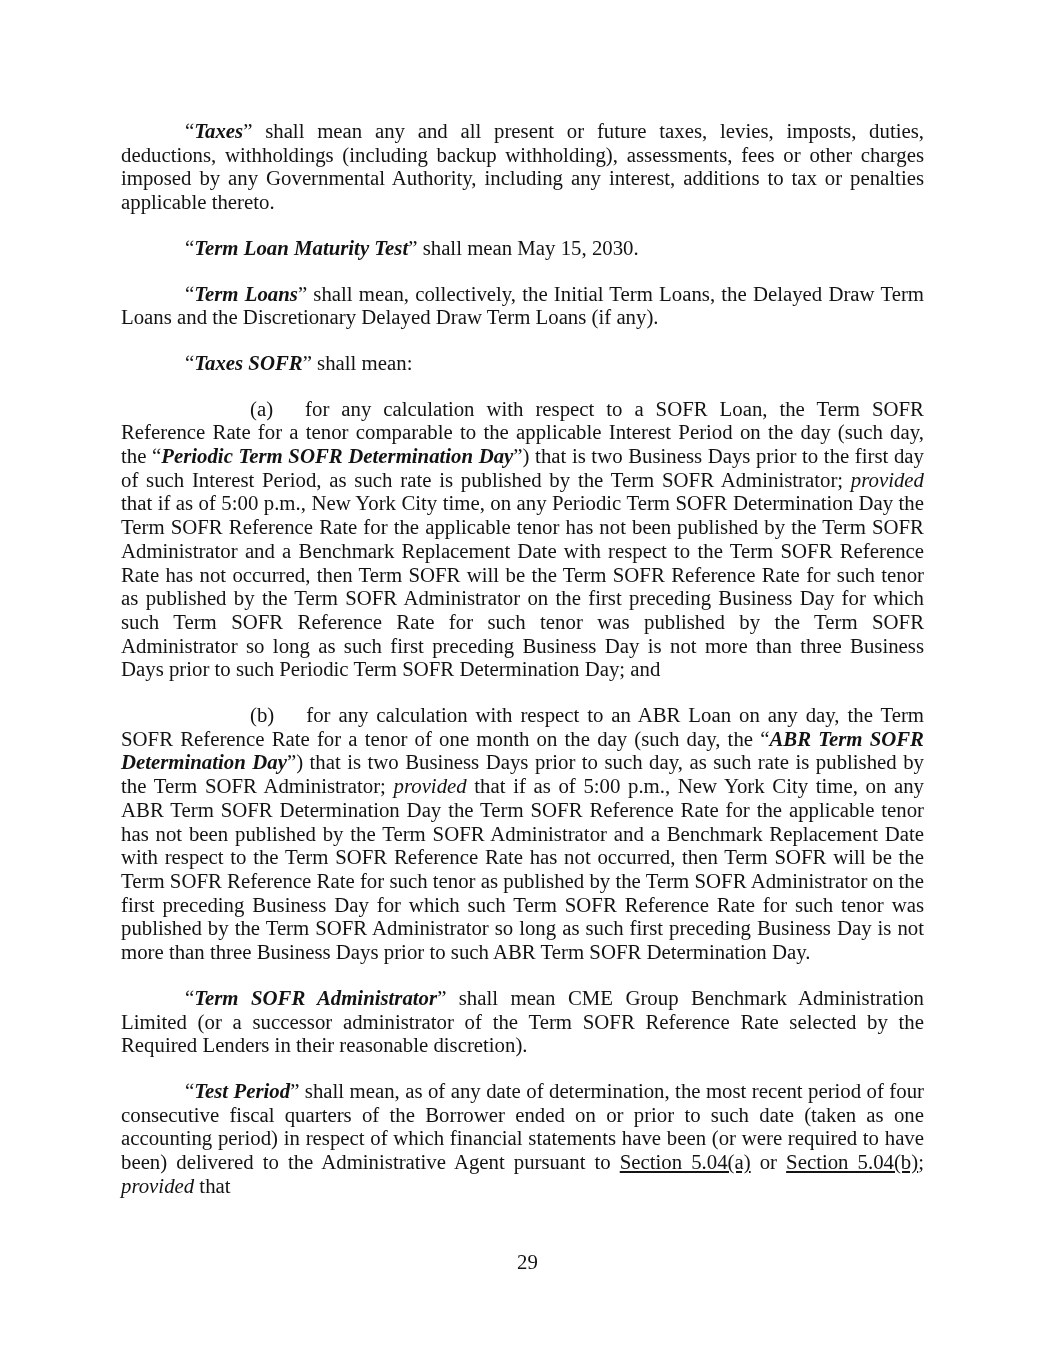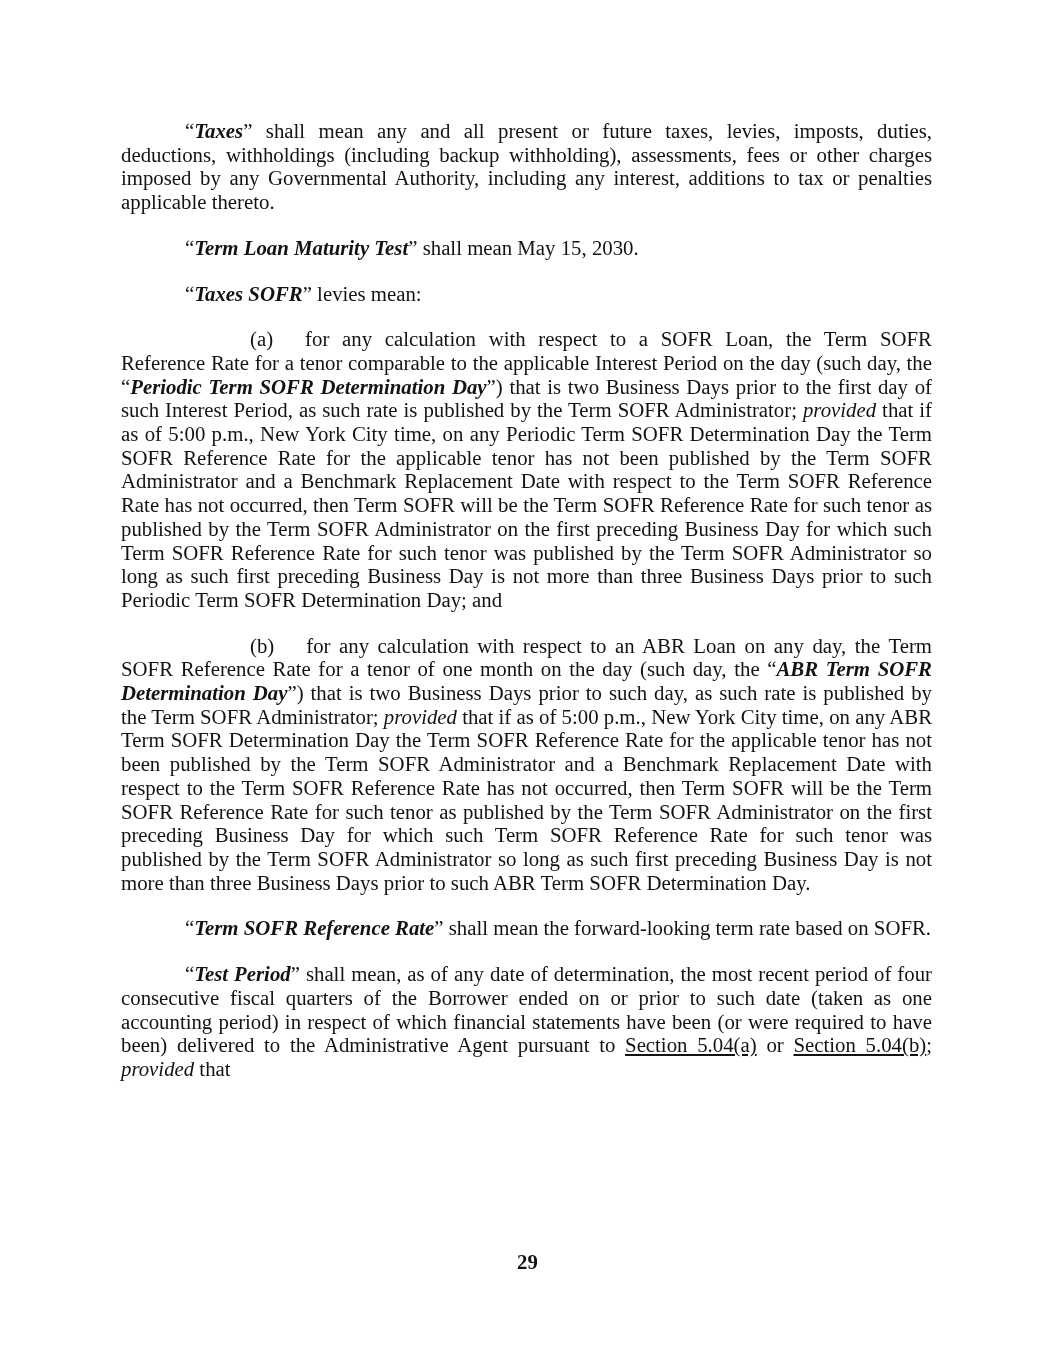--- a/index.html
+++ b/index.html
@@ -25,21 +25,21 @@
   .doc-body {
     position: absolute;
     top: 119px;
     left: 121px;
     width: 811px;
     font-size: 20.8px;
     line-height: 23.7px;
     text-align: justify;
   }
   .para {
-    margin: 0 0 22px 0;
+    margin: 0 8px 22px 0;
     text-indent: 64px;
     font-family: Liberation Serif, serif;
   }
   .p-sub {
     text-indent: 129px;
   }
   .tab {
     display: inline-block;
     width: 32px;
   }
@@ -47,32 +47,32 @@
   .i { font-style: italic; }
   .u { text-decoration: underline; }
   .page-footer {
     position: absolute;
     top: 1250px;
     left: 0;
     width: 1055px;
     text-align: center;
     font-size: 20.8px;
     line-height: 23.7px;
-    font-weight: bold;
   }
 </style>
 </head>
 <body style="background: rgb(255, 255, 255); color: rgb(19, 19, 19);">
 
 <div class="page">
   <div class="doc-body">
       <p class="para p-body"><span>“</span><span class="b i">Taxes</span><span>” shall mean any and all present or future taxes, levies, imposts, duties, deductions, withholdings (including backup withholding), assessments, fees or other charges imposed by any Governmental Authority, including any interest, additions to tax or penalties applicable thereto.</span></p>
       <p class="para p-body"><span>“</span><span class="b i">Term Loan Maturity Test</span><span>” shall mean May 15, 2030.</span></p>
-      <p class="para p-body"><span>“</span><span class="b i">Taxes SOFR</span><span>” levies mean:</span></p>
+      <p class="para p-body"><span>“</span><span class="b i">Term Loans</span><span>” shall mean, collectively, the Initial Term Loans, the Delayed Draw Term Loans and the Discretionary Delayed Draw Term Loans (if any).</span></p>
+      <p class="para p-body"><span>“</span><span class="b i">Taxes SOFR</span><span>” shall mean:</span></p>
       <p class="para p-sub"><span>(a)</span><span class="tab"></span><span>for any calculation with respect to a SOFR Loan, the Term SOFR Reference Rate for a tenor comparable to the applicable Interest Period on the day (such day, the “</span><span class="b i">Periodic Term SOFR Determination Day</span><span>”) that is two Business Days prior to the first day of such Interest Period, as such rate is published by the Term SOFR Administrator; </span><span class="i">provided</span><span> that if as of 5:00 p.m., New York City time, on any Periodic Term SOFR Determination Day the Term SOFR Reference Rate for the applicable tenor has not been published by the Term SOFR Administrator and a Benchmark Replacement Date with respect to the Term SOFR Reference Rate has not occurred, then Term SOFR will be the Term SOFR Reference Rate for such tenor as published by the Term SOFR Administrator on the first preceding Business Day for which such Term SOFR Reference Rate for such tenor was published by the Term SOFR Administrator so long as such first preceding Business Day is not more than three Business Days prior to such Periodic Term SOFR Determination Day; and</span></p>
       <p class="para p-sub"><span>(b)</span><span class="tab"></span><span>for any calculation with respect to an ABR Loan on any day, the Term SOFR Reference Rate for a tenor of one month on the day (such day, the “</span><span class="b i">ABR Term SOFR Determination Day</span><span>”) that is two Business Days prior to such day, as such rate is published by the Term SOFR Administrator; </span><span class="i">provided</span><span> that if as of 5:00 p.m., New York City time, on any ABR Term SOFR Determination Day the Term SOFR Reference Rate for the applicable tenor has not been published by the Term SOFR Administrator and a Benchmark Replacement Date with respect to the Term SOFR Reference Rate has not occurred, then Term SOFR will be the Term SOFR Reference Rate for such tenor as published by the Term SOFR Administrator on the first preceding Business Day for which such Term SOFR Reference Rate for such tenor was published by the Term SOFR Administrator so long as such first preceding Business Day is not more than three Business Days prior to such ABR Term SOFR Determination Day.</span></p>
-      <p class="para p-body"><span>“</span><span class="b i">Term SOFR Reference Rate</span><span>” shall mean the forward-looking term rate based on SOFR.</span></p>
+      <p class="para p-body"><span>“</span><span class="b i">Term SOFR Administrator</span><span>” shall mean CME Group Benchmark Administration Limited (or a successor administrator of the Term SOFR Reference Rate selected by the Required Lenders in their reasonable discretion).</span></p>
       <p class="para p-body"><span>“</span><span class="b i">Test Period</span><span>” shall mean, as of any date of determination, the most recent period of four consecutive fiscal quarters of the Borrower ended on or prior to such date (taken as one accounting period) in respect of which financial statements have been (or were required to have been) delivered to the Administrative Agent pursuant to </span><span class="u">Section 5.04(a)</span><span> or </span><span class="u">Section 5.04(b)</span><span>; </span><span class="i">provided</span><span> that</span></p>
     </div>
   <div class="page-footer">
     <span>29</span>
   </div>
 </div>
 
 </body></html>

